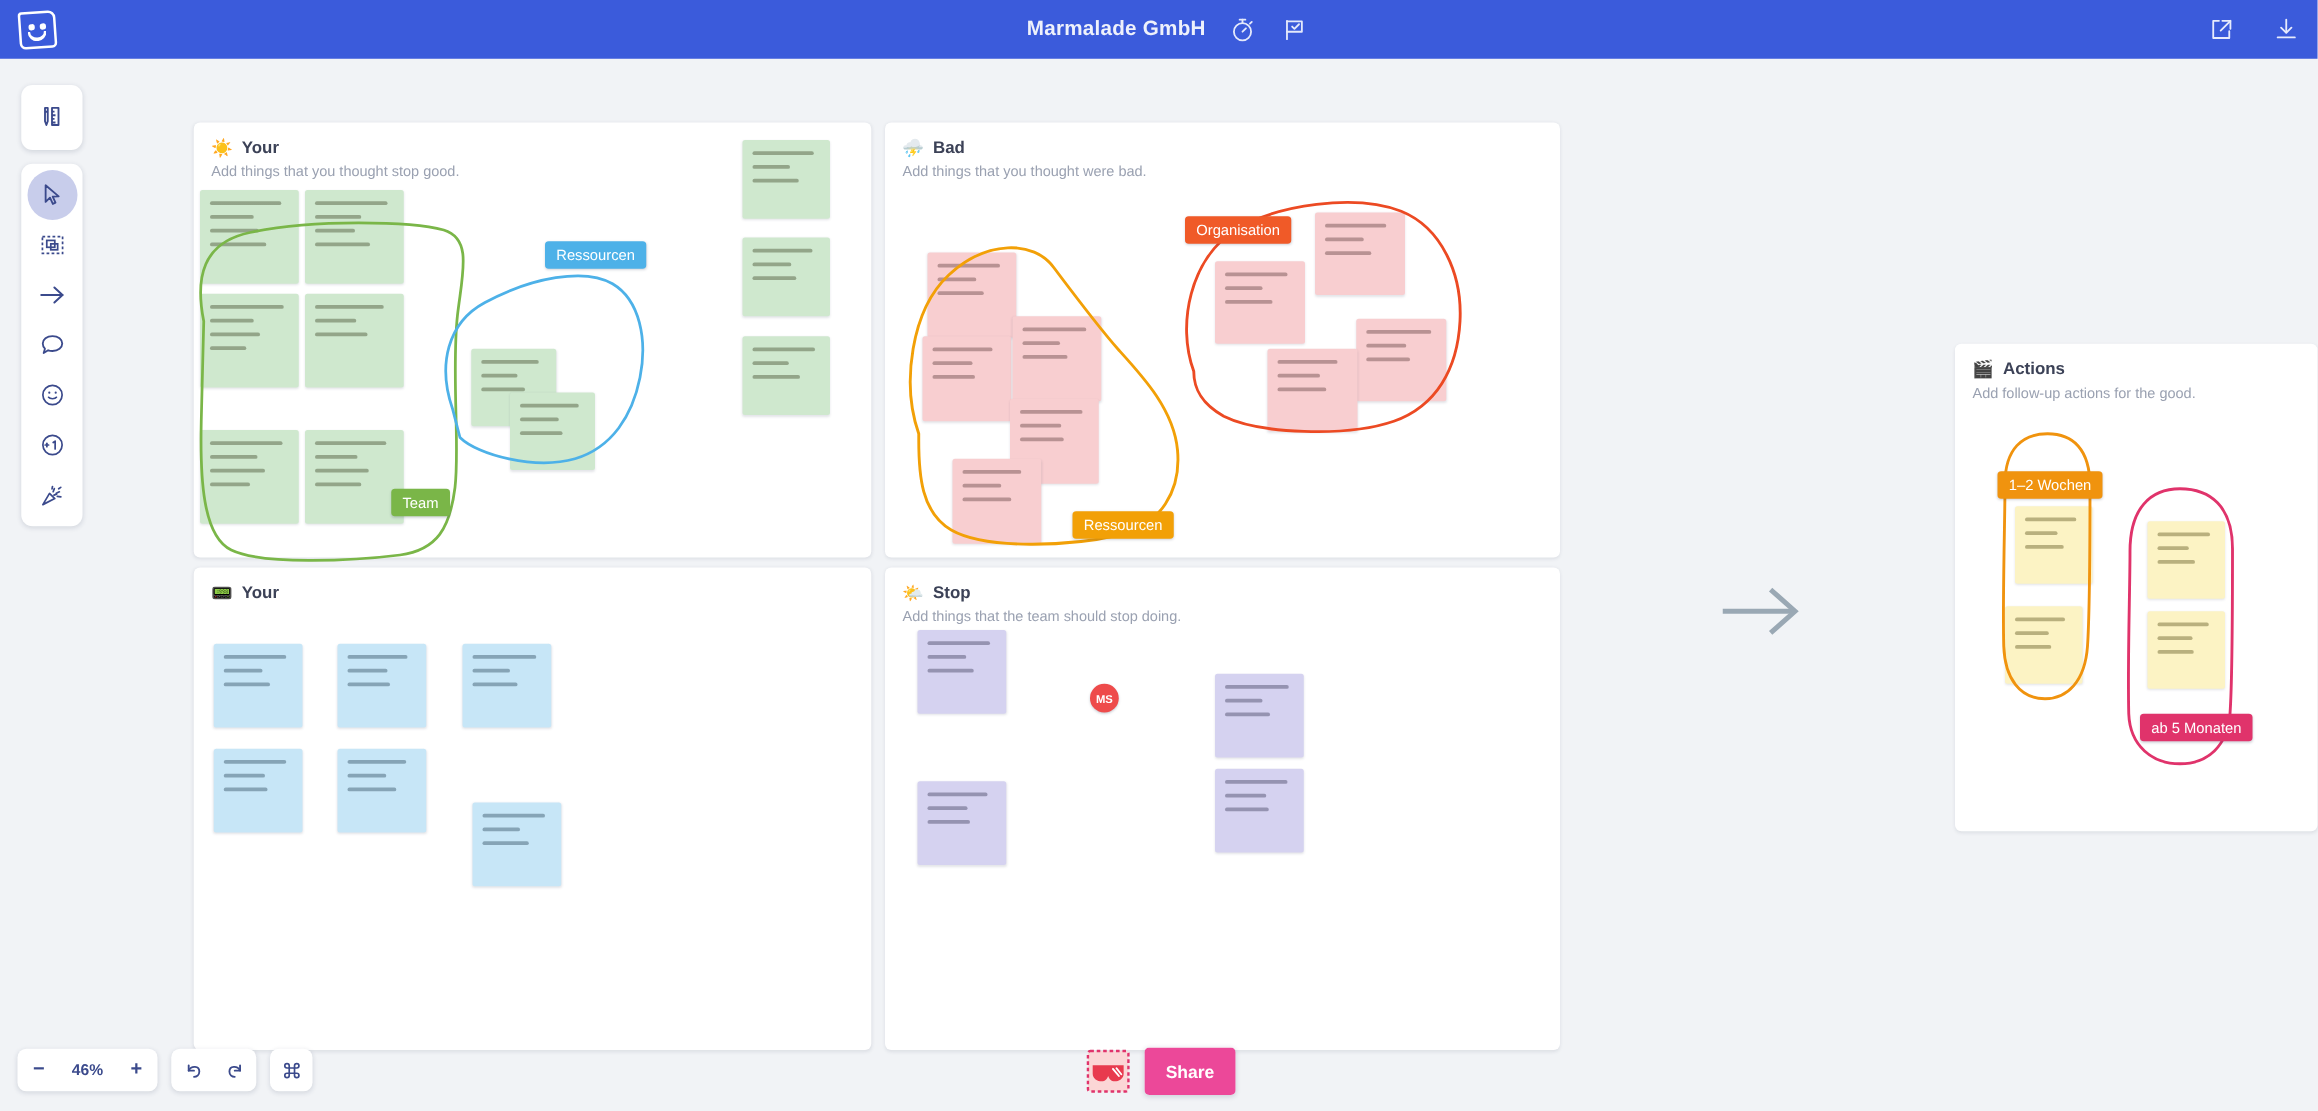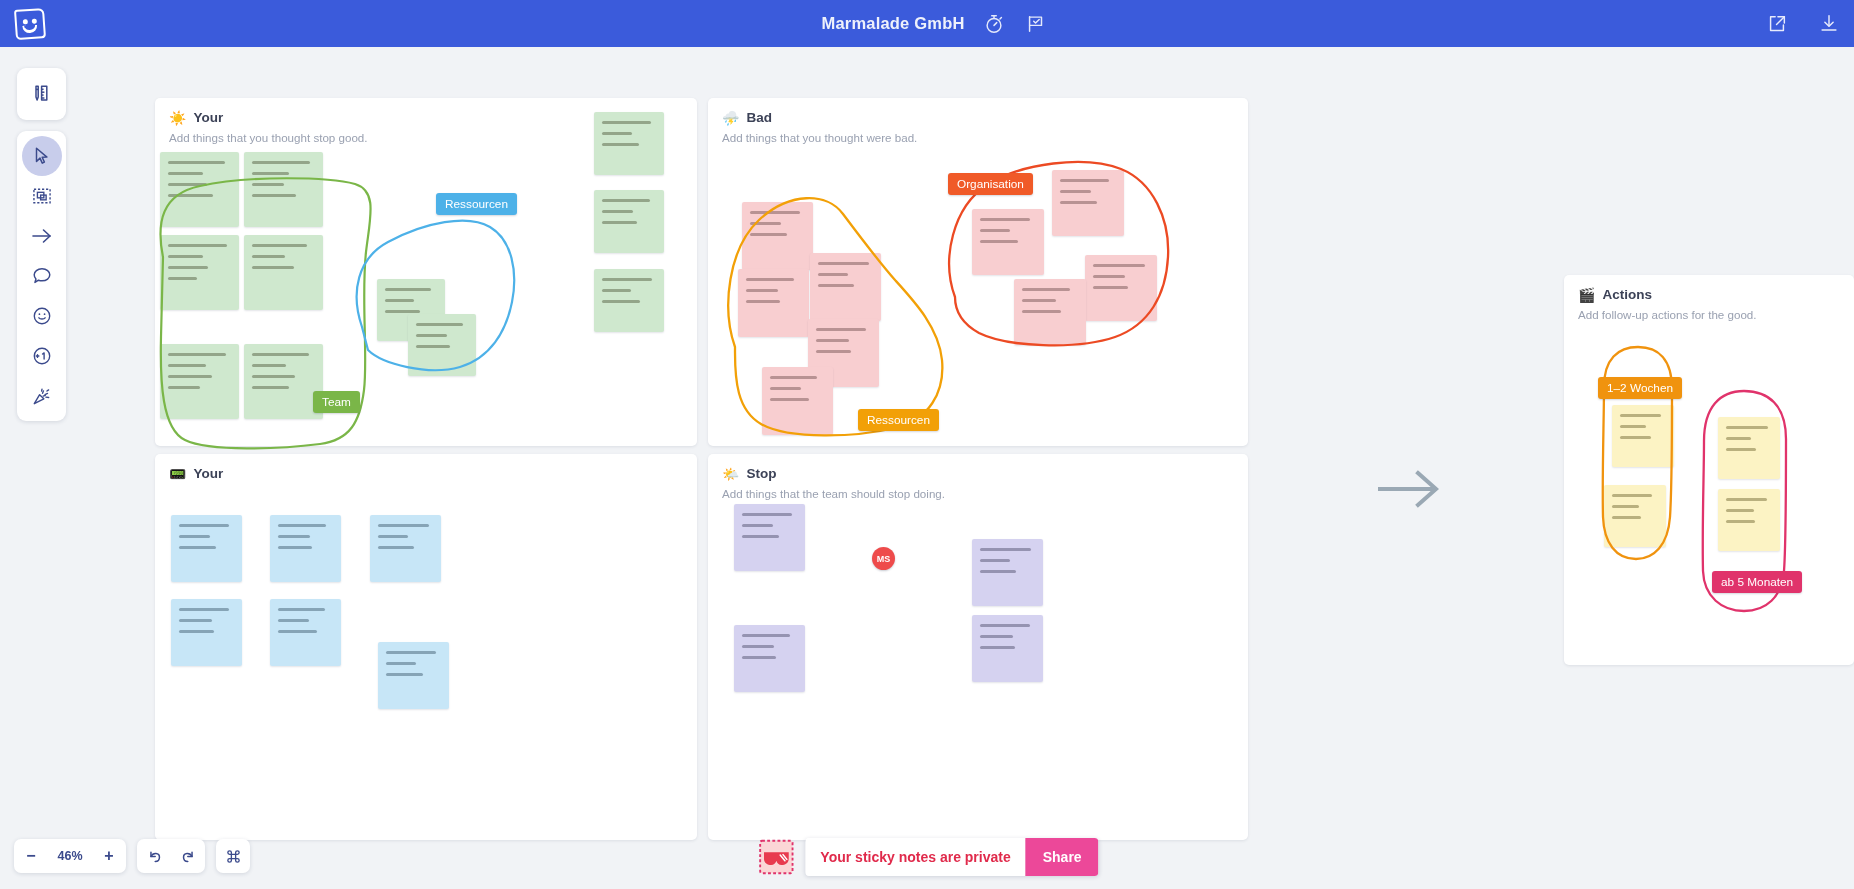--- a/index.html
+++ b/index.html
@@ -695,16 +695,15 @@
 <div class="privacy">
   <span class="mascot">
     <svg width="42" height="40" viewBox="0 0 44 42">
       <rect x="5" y="4" width="34" height="34" rx="2" fill="#fbd6d6" stroke="#e0336b" stroke-width="2" stroke-dasharray="3 2.4"></rect>
       <path d="M9 16 H35 V23 C35 27 31 29.5 27.5 29.5 C24.5 29.5 22.8 27.5 22 25 C21.2 27.5 19.5 29.5 16.5 29.5 C13 29.5 9 27 9 23 Z" fill="#e83a4e"></path>
       <path d="M26 19 L31 25" stroke="#fff" stroke-width="1.6" stroke-linecap="round"></path>
       <path d="M29 18.5 L33 23.5" stroke="#fff" stroke-width="1.6" stroke-linecap="round"></path>
     </svg>
   </span>
   <div class="privacy-pill">
-    <span class="privacy-text">Your sticky notes are private</span>
     <span class="share-btn">Share</span>
   </div>
 </div>
 
 </body></html>

